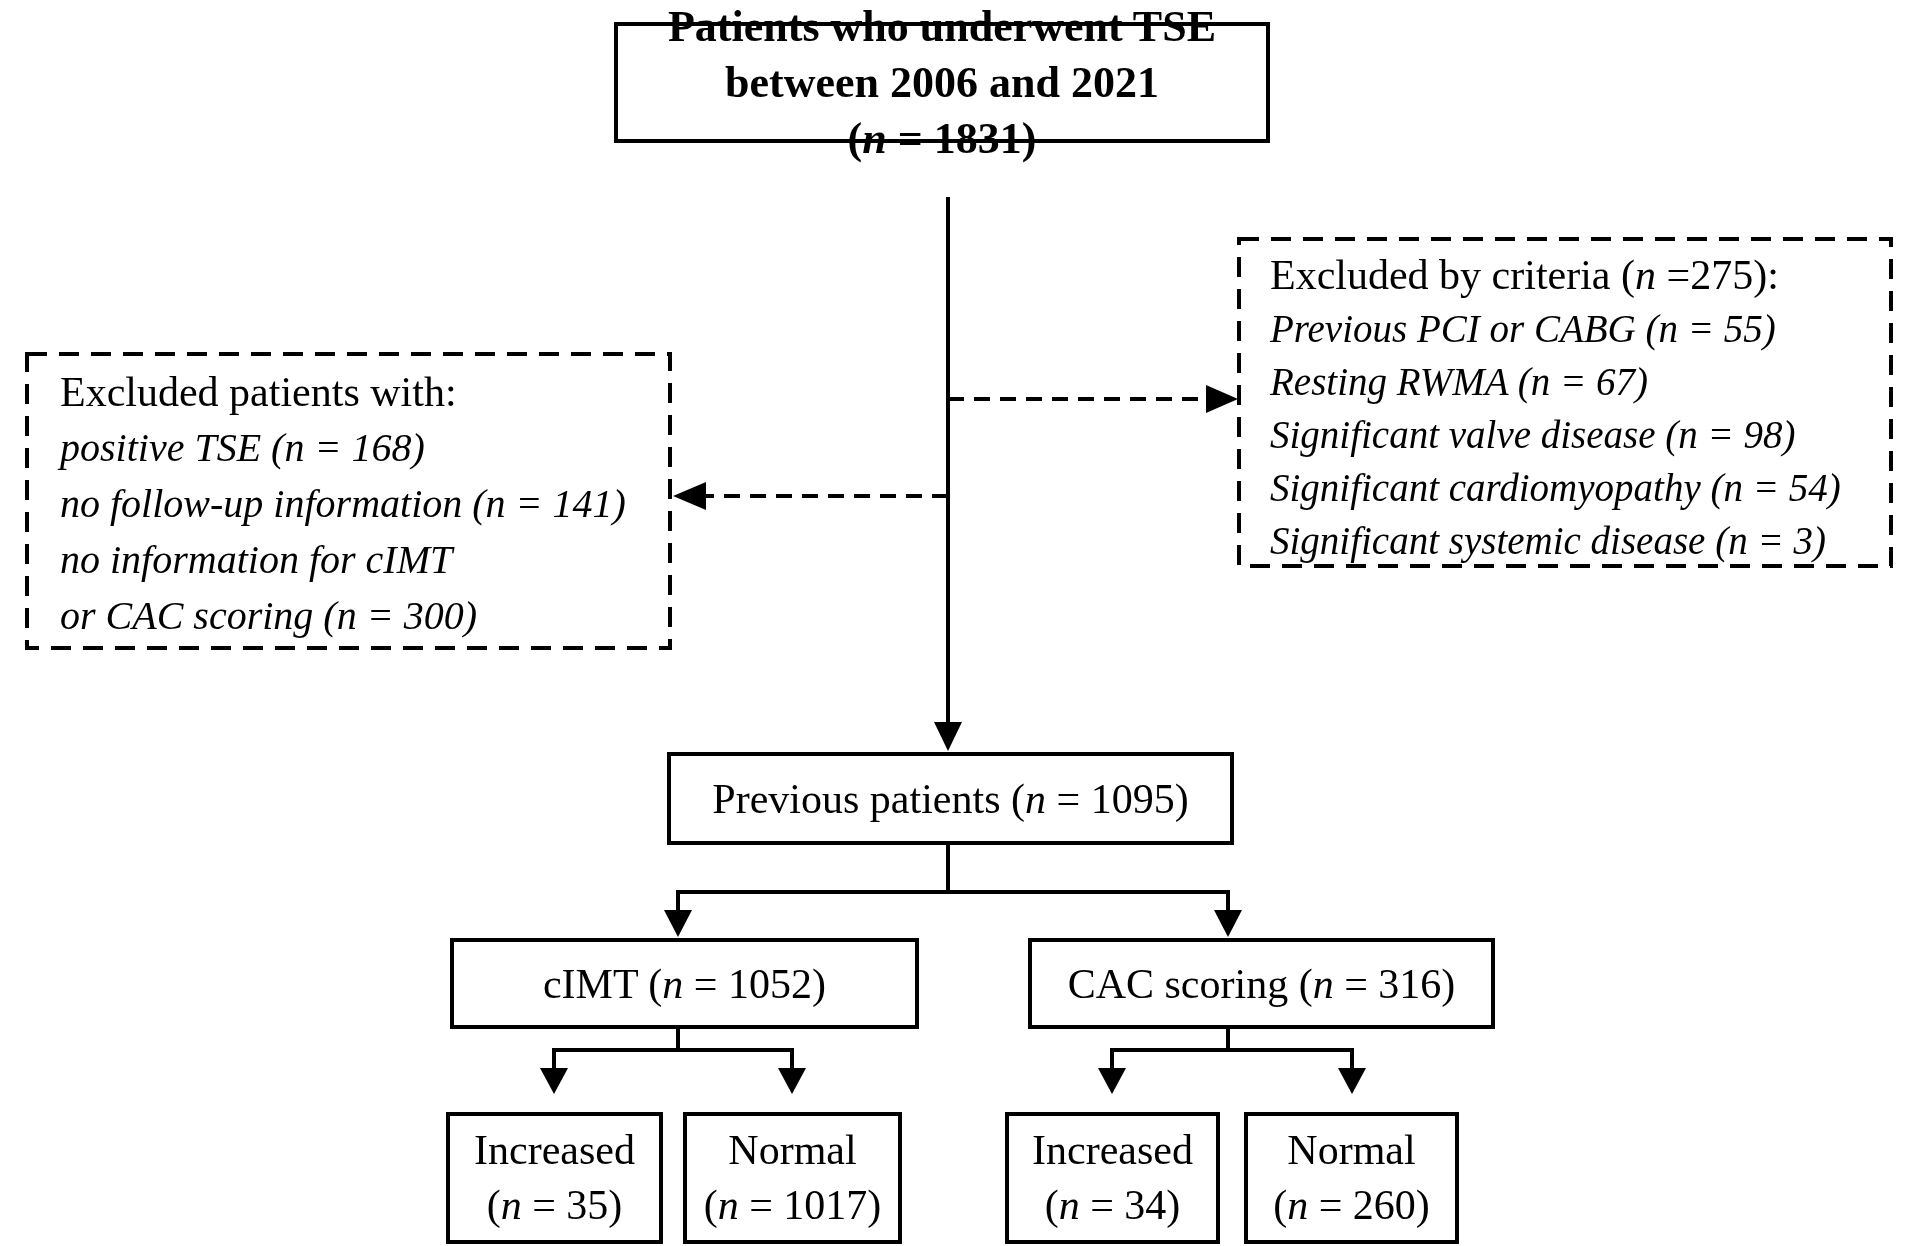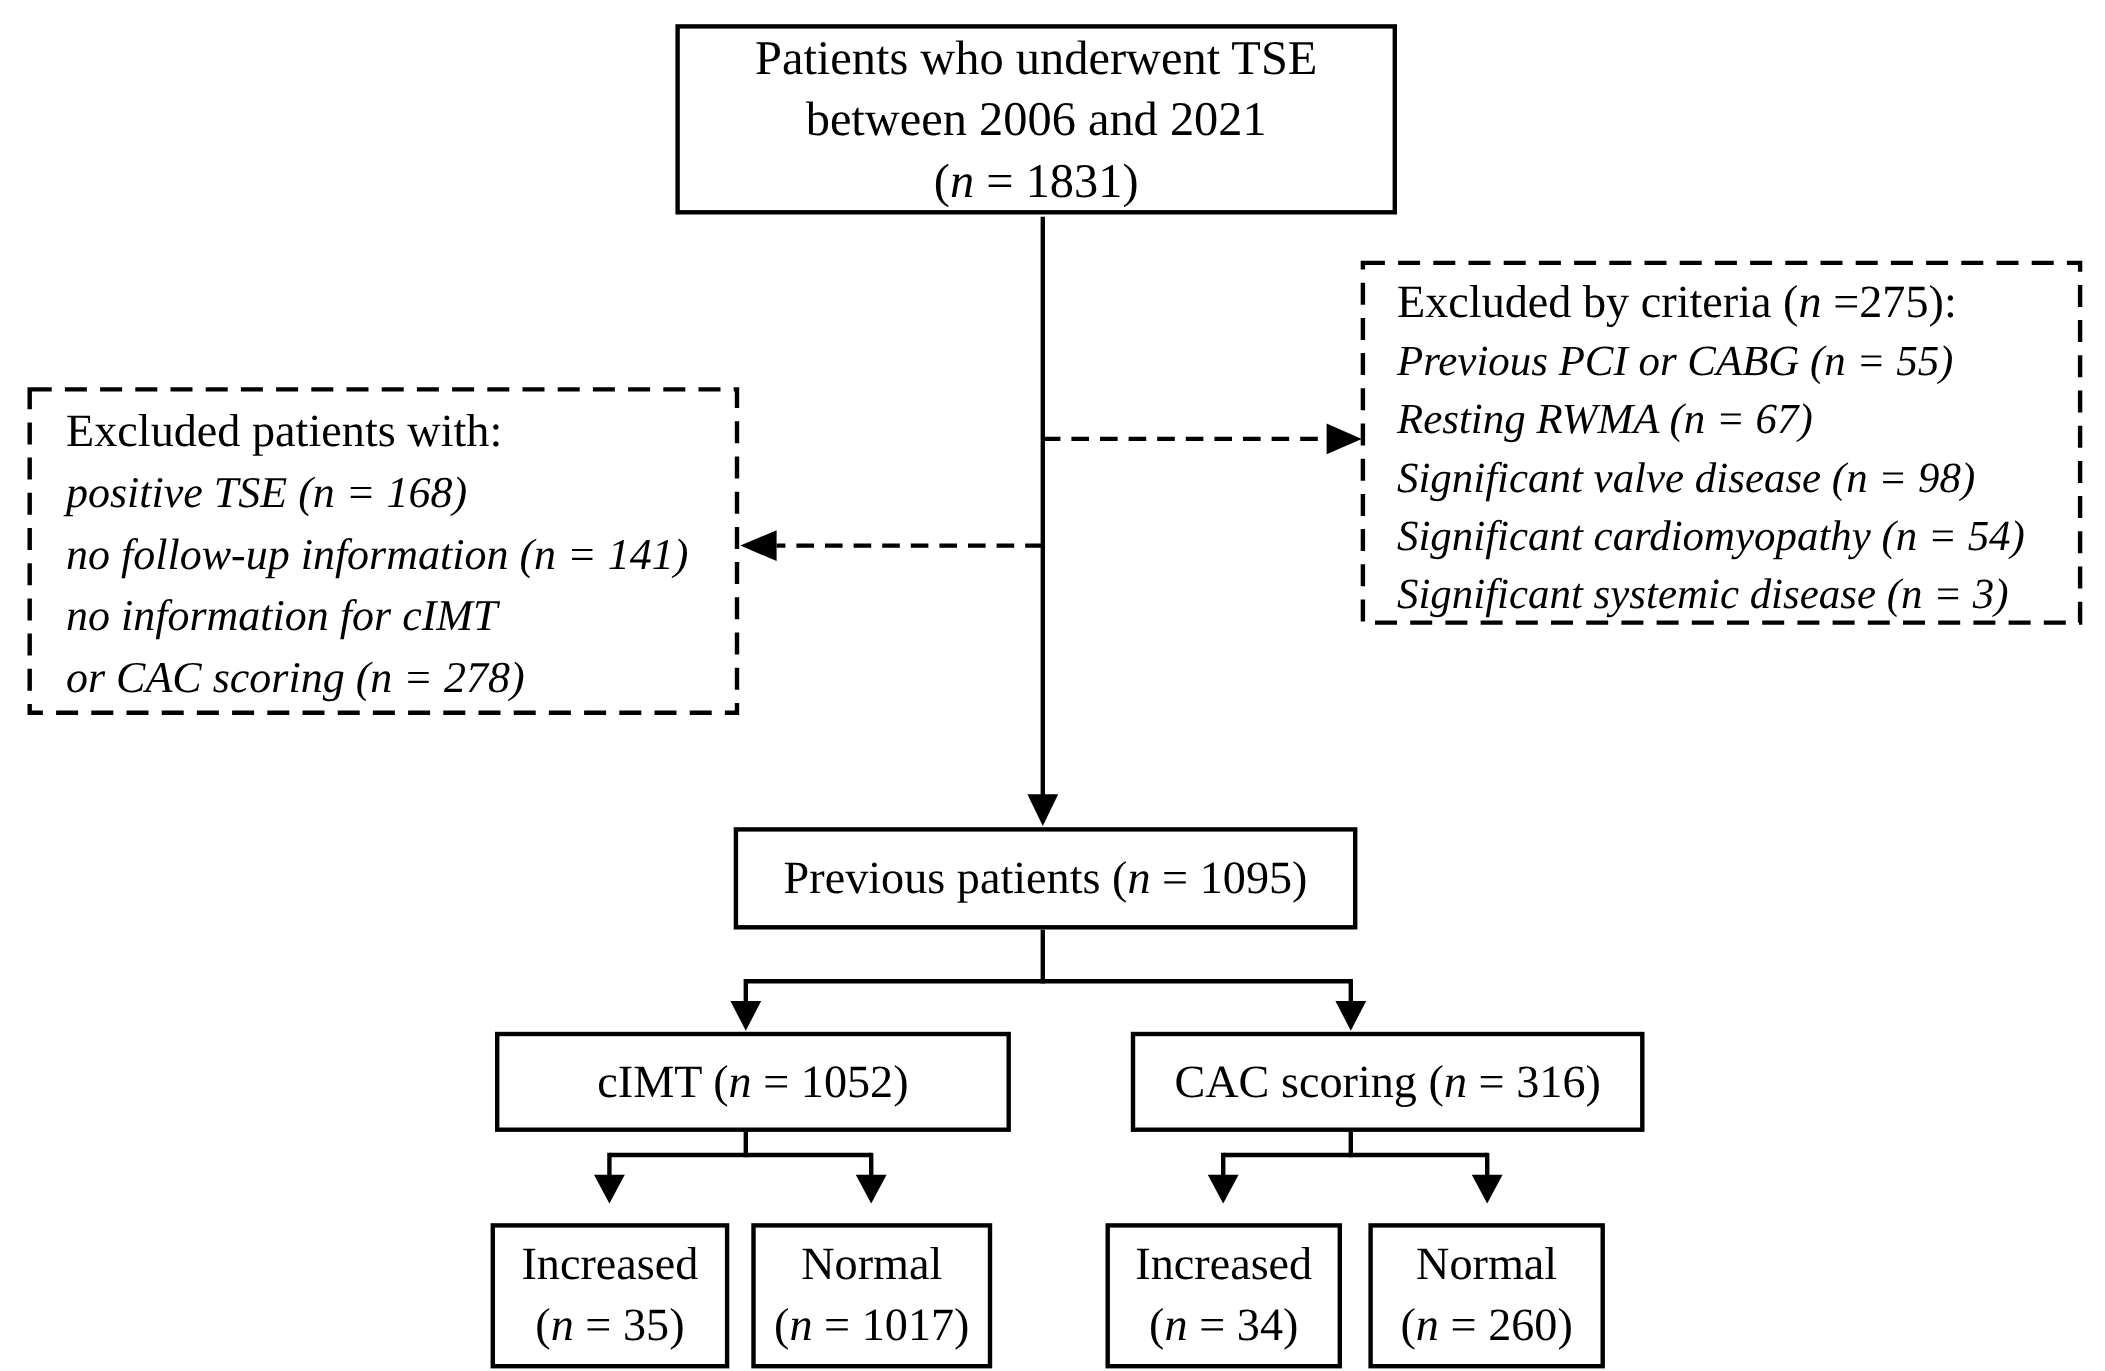--- a/index.html
+++ b/index.html
@@ -26,21 +26,21 @@
     position: absolute;
     box-sizing: border-box;
     background: #ffffff;
     border: 4px solid #000000;
     display: flex;
     flex-direction: column;
     align-items: center;
     justify-content: center;
     text-align: center;
   }
-  .top-box      { left: 614px;  top: 22px;   width: 656px; height: 173px; font-size: 44px; line-height: 56px; }
+  .top-box      { left: 614px;  top: 22px;   width: 656px; height: 121px; font-size: 44px; line-height: 56px; font-weight: bold; }
   .eligible-box { left: 667px;  top: 752px;  width: 567px; height: 93px;  font-size: 42px; }
   .cimt-box     { left: 450px;  top: 938px;  width: 469px; height: 91px;  font-size: 42px; }
   .cac-box      { left: 994px;  top: 938px;  width: 467px; height: 91px;  font-size: 42px; margin-left: 34px; }
   .leaf-box     { top: 1095px;  height: 132px; font-size: 42px; line-height: 55px; margin-top: 17px; }
   .leaf-1 { left: 446px;  width: 217px; }
   .leaf-2 { left: 683px;  width: 219px; }
   .leaf-3 { left: 1005px; width: 215px; }
   .leaf-4 { left: 1244px; width: 215px; }
 
   .dashed-text {
@@ -109,21 +109,21 @@
     <div class="excl-item">Significant valve disease (n = 98)</div>
     <div class="excl-item">Significant cardiomyopathy (n = 54)</div>
     <div class="excl-item">Significant systemic disease (n = 3)</div>
   </div>
 
   <div class="dashed-text excl-left-text">
     <div class="excl-title">Excluded patients with:</div>
     <div class="excl-item">positive TSE (n = 168)</div>
     <div class="excl-item">no follow-up information (n = 141)</div>
     <div class="excl-item">no information for cIMT</div>
-    <div class="excl-item">or CAC scoring (n = 278)</div>
+    <div class="excl-item">or CAC scoring (n = 300)</div>
   </div>
 
   <div class="box eligible-box">
     <div><span>Previous patients (</span><i class="nvar">n</i><span> = 1095)</span></div>
   </div>
 
   <div class="box cimt-box">
     <div><span>cIMT (</span><i class="nvar">n</i><span> = 1052)</span></div>
   </div>
 

